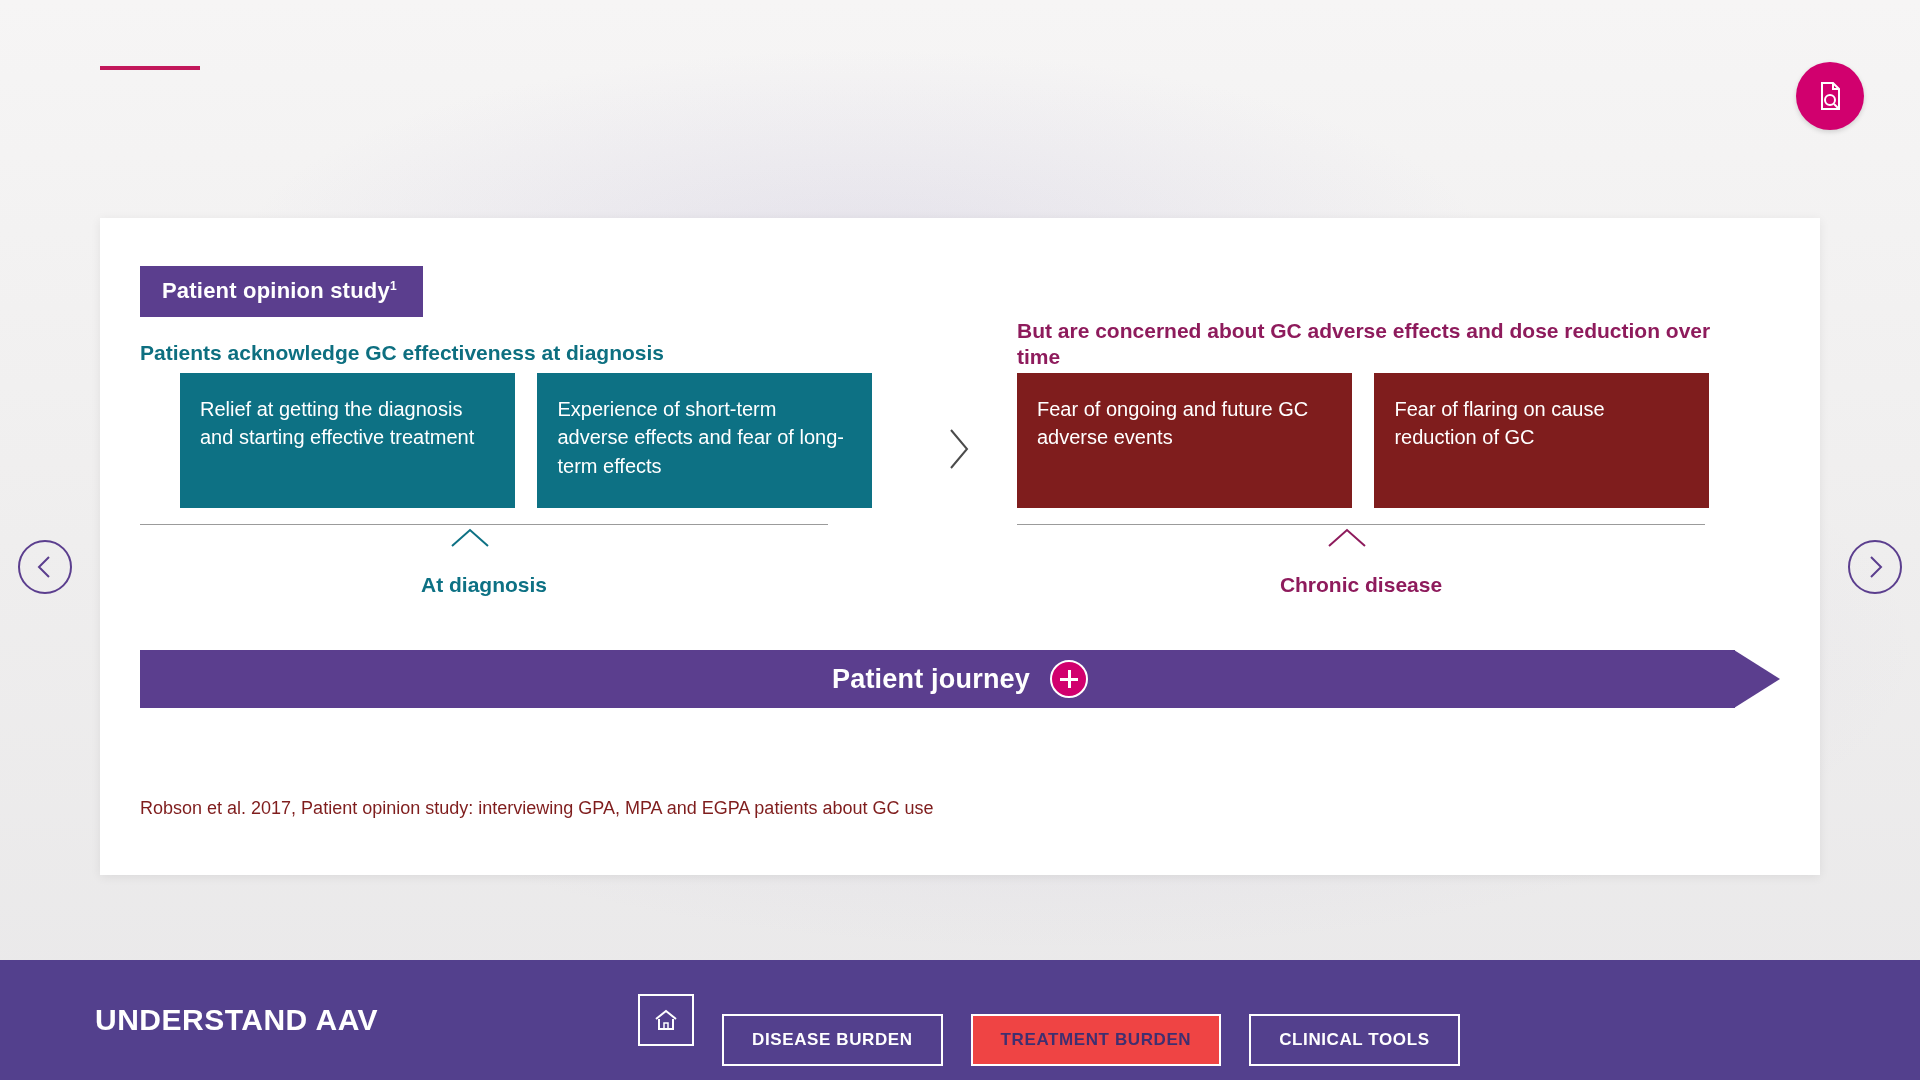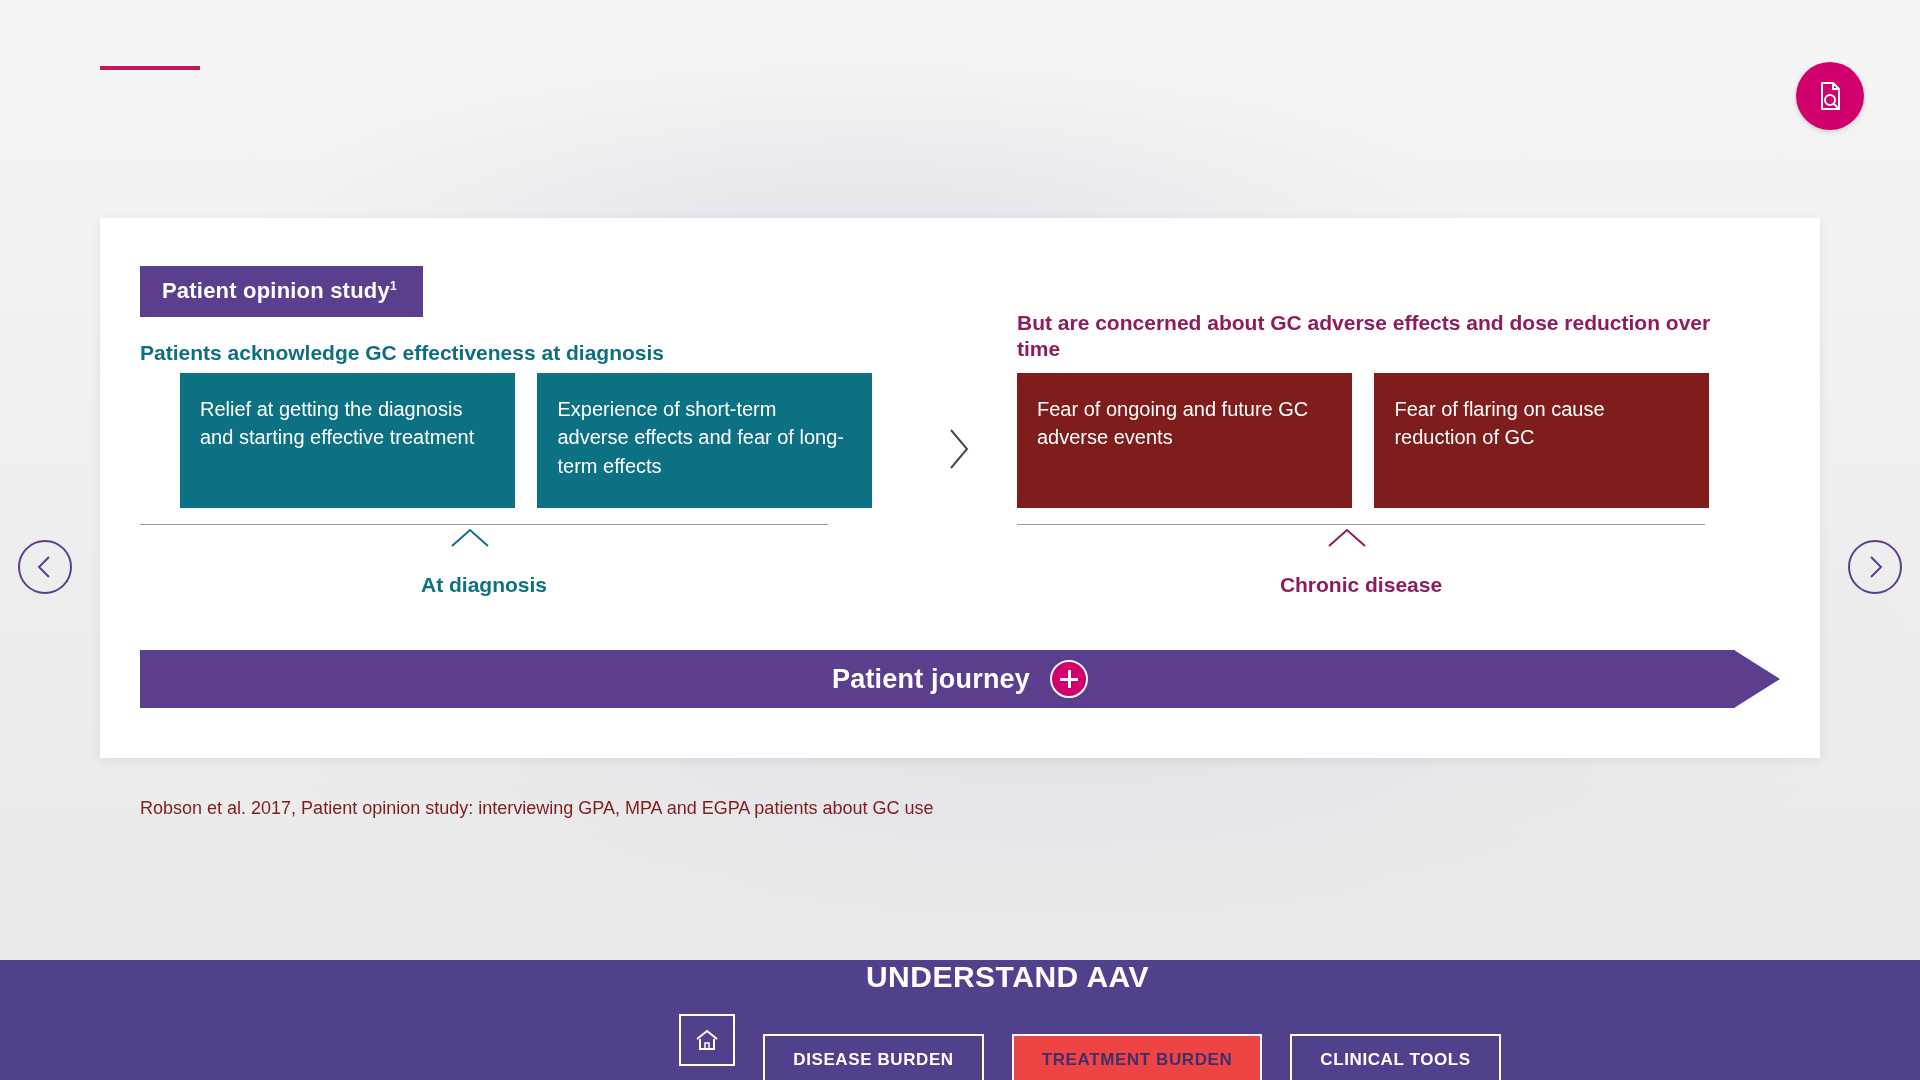--- a/index.html
+++ b/index.html
@@ -47,21 +47,21 @@
     background: #d1006e;
     display: flex; align-items: center; justify-content: center;
     box-shadow: 0 2px 5px rgba(0,0,0,.15);
     cursor: pointer;
   }
 
   
   .card {
     position: absolute;
     left: 100px; top: 218px;
-    width: 1720px; height: 540px;
+    width: 1720px; height: 657px;
     background: #ffffff;
     box-shadow: 0 2px 10px rgba(0,0,0,.07);
   }
 
   .pill {
     position: absolute;
     left: 40px; top: 48px;
     background: #5b3e8e;
     color: #fff;
     padding: 12px 26px 13px 22px;
@@ -71,21 +71,21 @@
   }
   .pill sup { font-size: 12px; vertical-align: super; }
 
   .col-head {
     position: absolute;
     font-size: 21px;
     font-weight: 700;
     line-height: 1.25;
   }
   .col-head.left  { left: 40px;  top: 122px; color: #0d6f80; width: 680px; }
-  .col-head.right { left: 917px; top: 92px; color: #8e1b5c; width: 700px; }
+  .col-head.right { left: 917px; top: 100px; color: #8e1b5c; width: 700px; }
 
   .boxrow { position: absolute; top: 155px; }
   .boxrow.left  { left: 40px; margin-left: 40px;  }
   .boxrow.right { left: 917px; }
 
   .box {
     display: inline-block;
     vertical-align: top;
     width: 335px;
     height: 135px;
@@ -199,21 +199,20 @@
   .nav-arrow.right { right: 18px; }
 
   
   .bottombar {
     position: absolute;
     left: 0; bottom: 0;
     width: 1920px; height: 120px;
     background: #53408d;
     display: flex;
     align-items: center;
-    flex-direction: column;
   }
   .brand {
     margin-left: 95px;
     color: #fff;
     font-size: 30px;
     font-weight: 700;
     letter-spacing: .5px;
     white-space: nowrap;
   }
   .navgroup {

